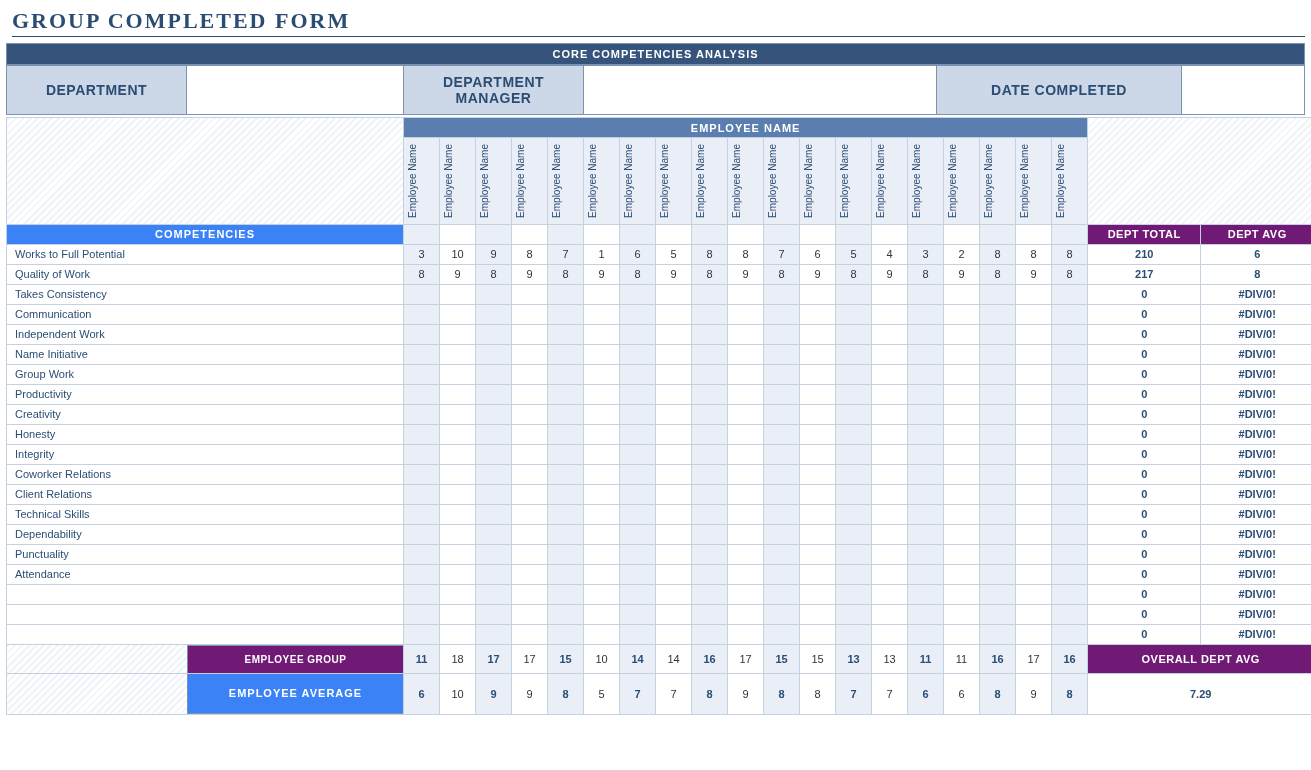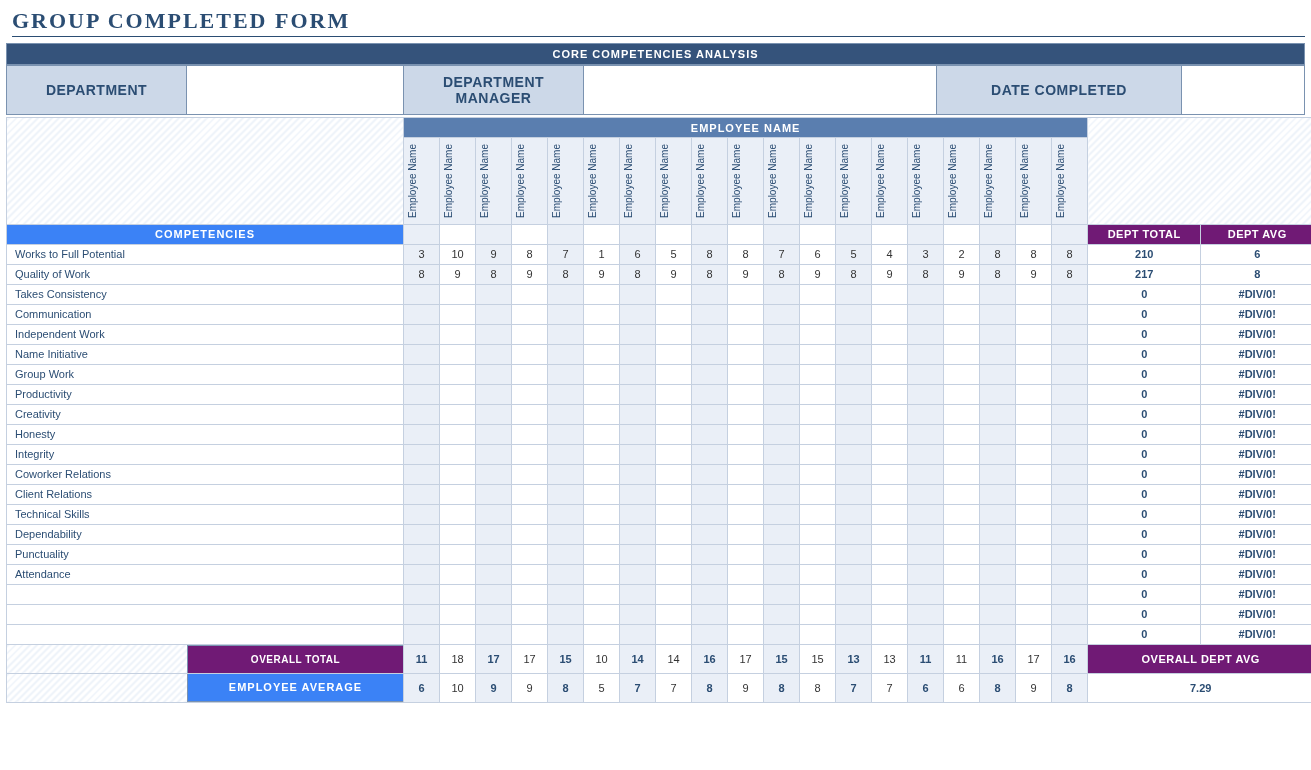--- a/index.html
+++ b/index.html
@@ -743,21 +743,21 @@
         <td class="altcol"></td>
         <td></td>
         <td class="altcol"></td>
         <td></td>
         <td class="altcol"></td>
         <td class="totcell">0</td>
         <td class="totcell">#DIV/0!</td>
       </tr>
       <tr>
         <td class="hatched" style="padding:0">
-          <div class="darkhdr" style="margin-left:180px;padding:8px;height:28px;display:flex;align-items:center;justify-content:center;border-left:1px solid #7a92b0;border-top:1px solid #7a92b0">OVERALL TOTAL</div>
+          <div class="darkhdr" style="margin-left:180px;padding:8px;height:28px;display:flex;align-items:center;justify-content:center;border-left:1px solid #7a92b0;border-top:1px solid #7a92b0">EMPLOYEE GROUP</div>
         </td>
         <td class="summaryval" style="height:28px">11</td>
         <td style="height:28px">18</td>
         <td class="summaryval" style="height:28px">17</td>
         <td style="height:28px">17</td>
         <td class="summaryval" style="height:28px">15</td>
         <td style="height:28px">10</td>
         <td class="summaryval" style="height:28px">14</td>
         <td style="height:28px">14</td>
         <td class="summaryval" style="height:28px">16</td>
@@ -768,21 +768,21 @@
         <td style="height:28px">13</td>
         <td class="summaryval" style="height:28px">11</td>
         <td style="height:28px">11</td>
         <td class="summaryval" style="height:28px">16</td>
         <td style="height:28px">17</td>
         <td class="summaryval" style="height:28px">16</td>
         <td class="darkhdr" colspan="2">OVERALL DEPT AVG</td>
       </tr>
       <tr>
         <td class="hatched" style="padding:0">
-          <div class="lighthdr" style="margin-left:180px;padding:8px;height:28px;display:flex;align-items:center;justify-content:center;border-left:1px solid #7a92b0;border-bottom:1px solid #7a92b0">EMPLOYEE AVERAGE</div>
+          <div class="lighthdr" style="margin-left:180px;padding:8px;height:40px;display:flex;align-items:center;justify-content:center;border-left:1px solid #7a92b0;border-bottom:1px solid #7a92b0">EMPLOYEE AVERAGE</div>
         </td>
         <td class="summaryval" style="height:28px">6</td>
         <td style="height:28px">10</td>
         <td class="summaryval" style="height:28px">9</td>
         <td style="height:28px">9</td>
         <td class="summaryval" style="height:28px">8</td>
         <td style="height:28px">5</td>
         <td class="summaryval" style="height:28px">7</td>
         <td style="height:28px">7</td>
         <td class="summaryval" style="height:28px">8</td>

